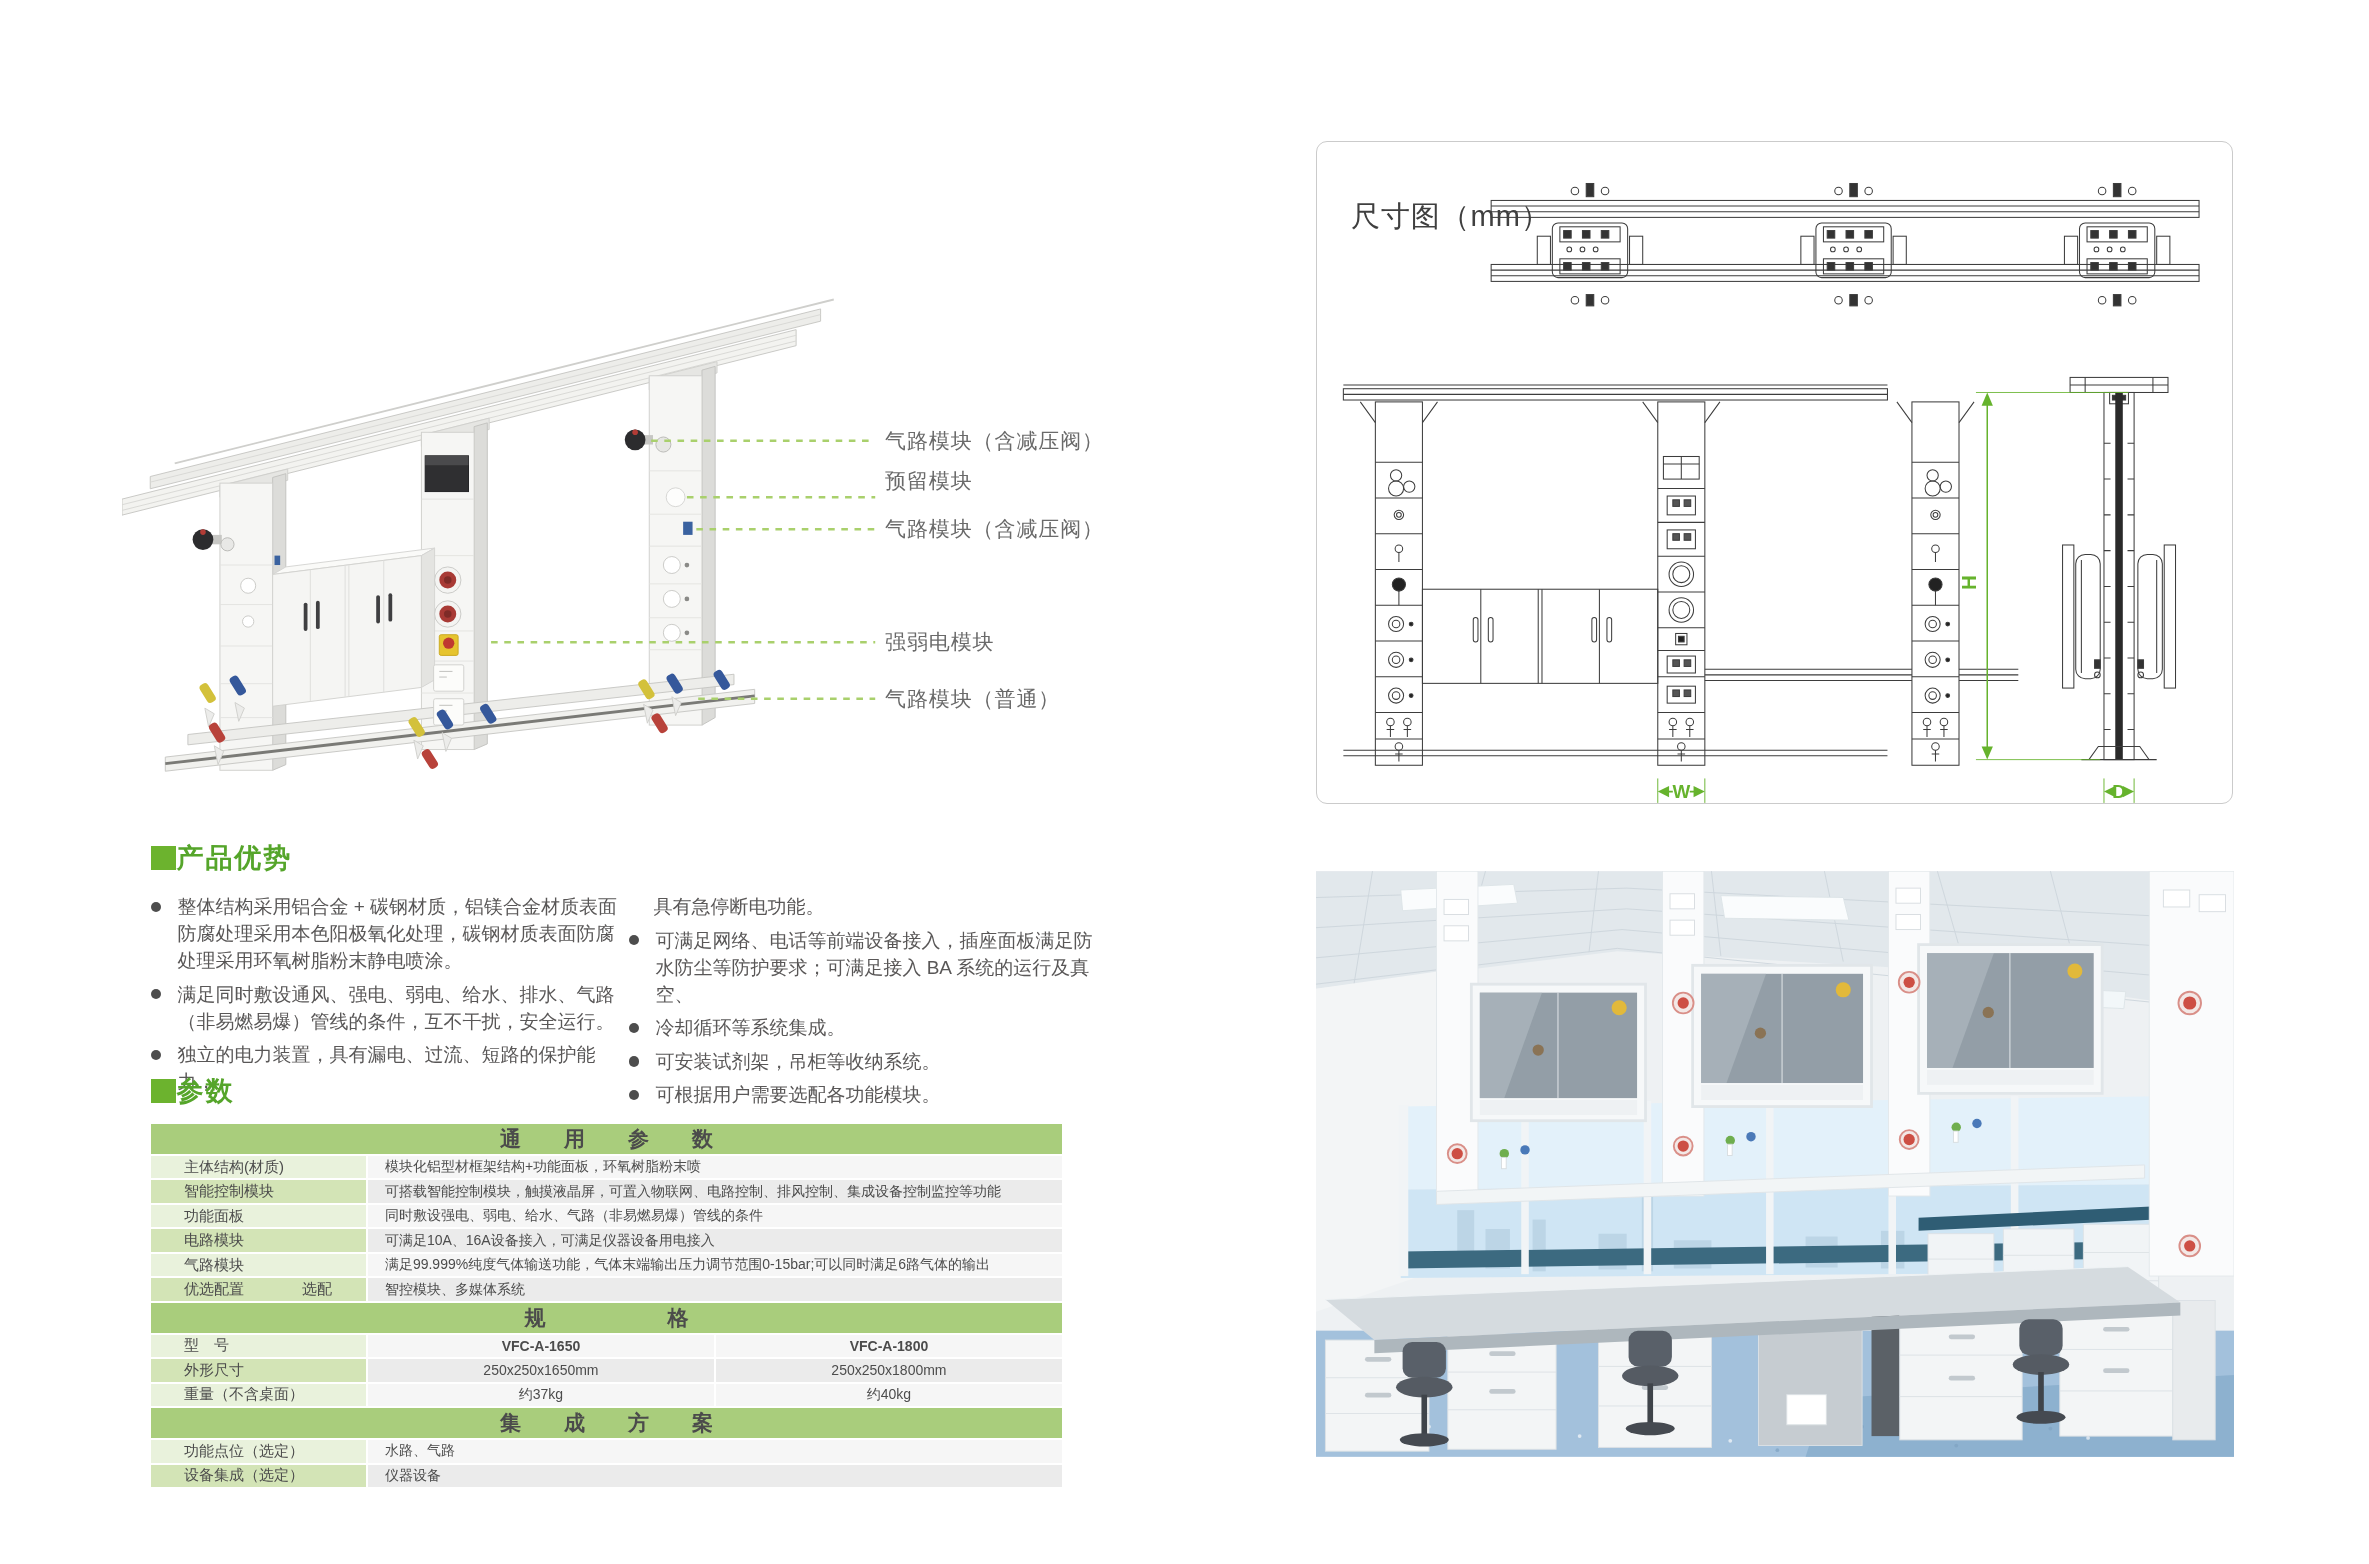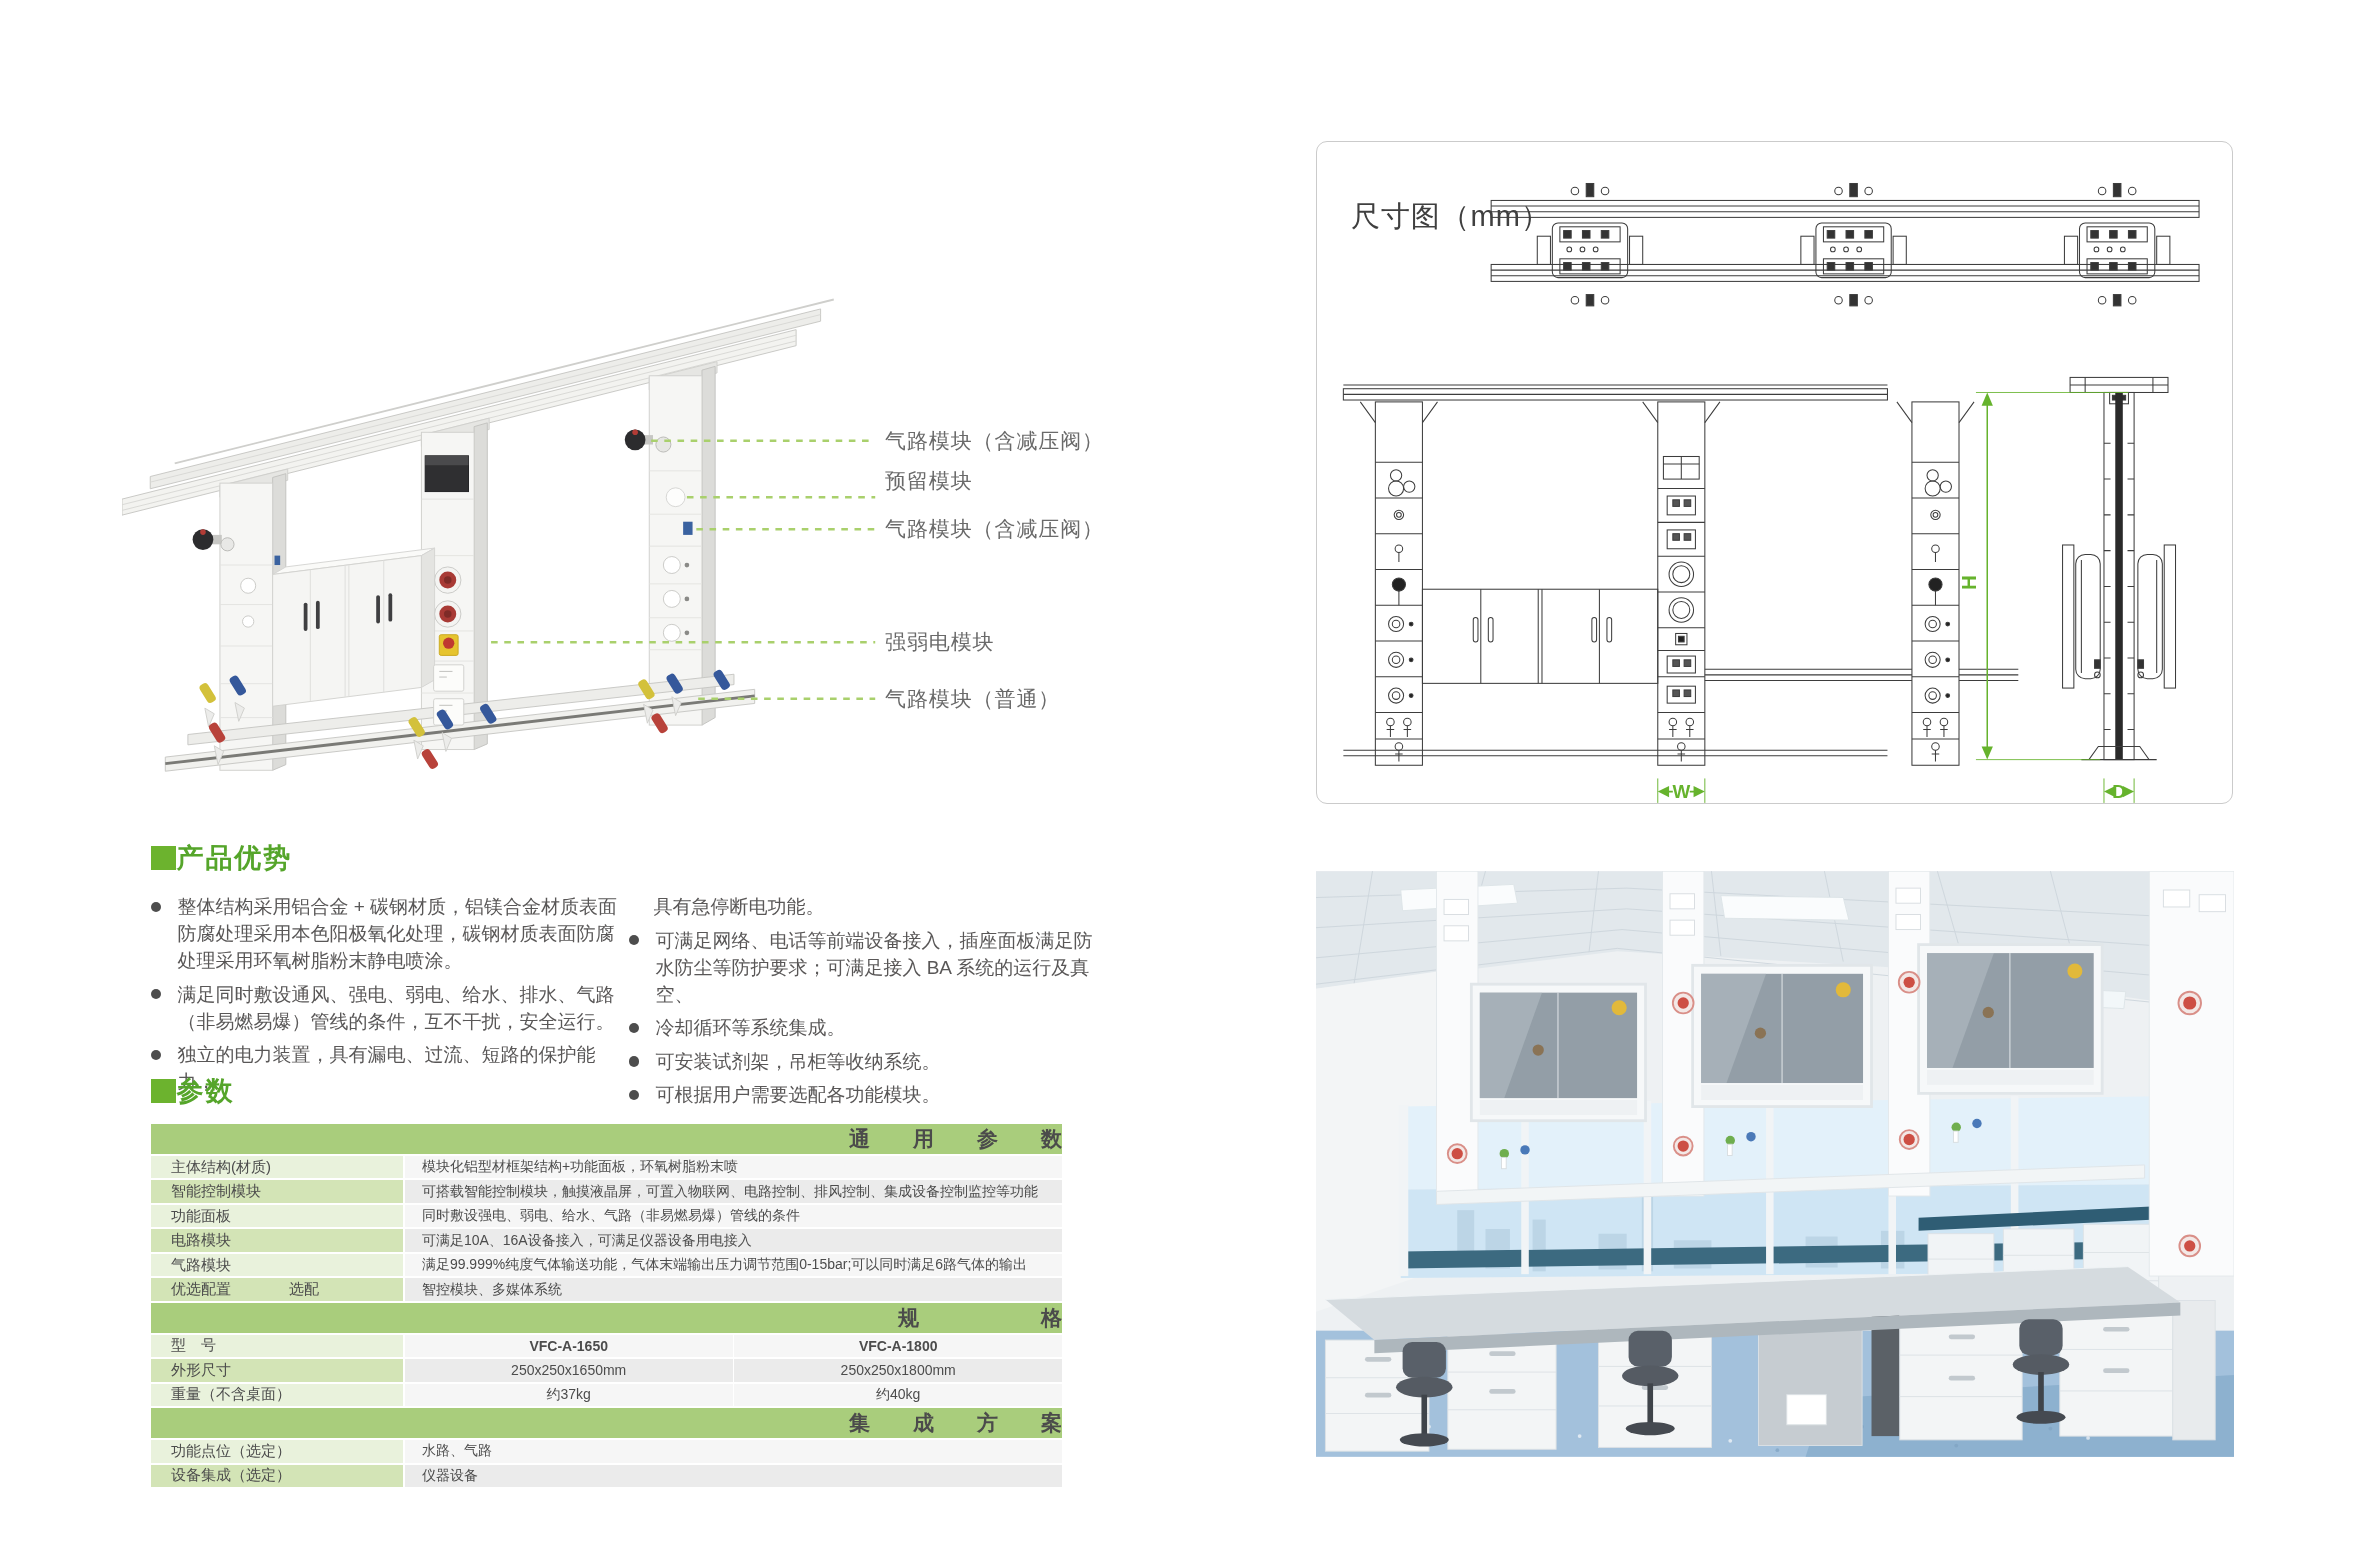--- a/index.html
+++ b/index.html
@@ -19,27 +19,27 @@
   .sec-title{font-size:27px;font-weight:bold;color:#55a52a;letter-spacing:1.9px;}
 
   
   .adv-col{width:480px;}
   .adv-item{display:flex;gap:16px;font-size:19px;line-height:27px;color:#595757;margin-bottom:6.6px;}
   .adv-dot{flex:none;width:10.4px;height:10.4px;border-radius:50%;background:#4d4d4d;margin-top:8.5px;}
   .adv-cont{padding-left:24.5px;font-size:19px;line-height:27px;color:#595757;margin-bottom:6.6px;}
 
   
   #param-table{left:151px;top:1124px;width:911px;display:flex;flex-direction:column;gap:1.9px;}
-  .t-head{height:30px;background:#a9cd7c;display:flex;align-items:center;justify-content:flex-end;
+  .t-head{height:30px;background:#a9cd7c;display:flex;align-items:center;justify-content:center;
           font-weight:bold;font-size:21px;color:#4b4b4b;}
   .ls-a{letter-spacing:43px;margin-right:-43px;}
   .ls-b{letter-spacing:122px;margin-right:-122px;}
   .t-row{display:flex;gap:1.9px;height:22.6px;}
-  .t-label{flex:none;width:252px;background:#e9f2dc;display:flex;align-items:center;
-           padding-left:20px;box-sizing:border-box;font-size:15px;color:#4c4c4c;}
+  .t-label{flex:none;width:215px;background:#e9f2dc;display:flex;align-items:center;
+           padding-left:33px;box-sizing:border-box;font-size:15px;color:#4c4c4c;}
   .t-label.alt{background:#d3e4b6;}
   .t-sub{margin-left:58px;}
   .t-val{flex:1;background:#f6f6f6;display:flex;align-items:center;padding-left:17px;
          box-sizing:border-box;font-size:14px;color:#4c4c4c;}
   .t-val.alt{background:#ebebeb;}
   .t-val.center{justify-content:center;padding-left:0;}
   .bold{font-weight:bold;}
 
   
   #dims-panel{left:1316px;top:141px;width:915px;height:661px;border:1.9px solid #cbcbcb;

